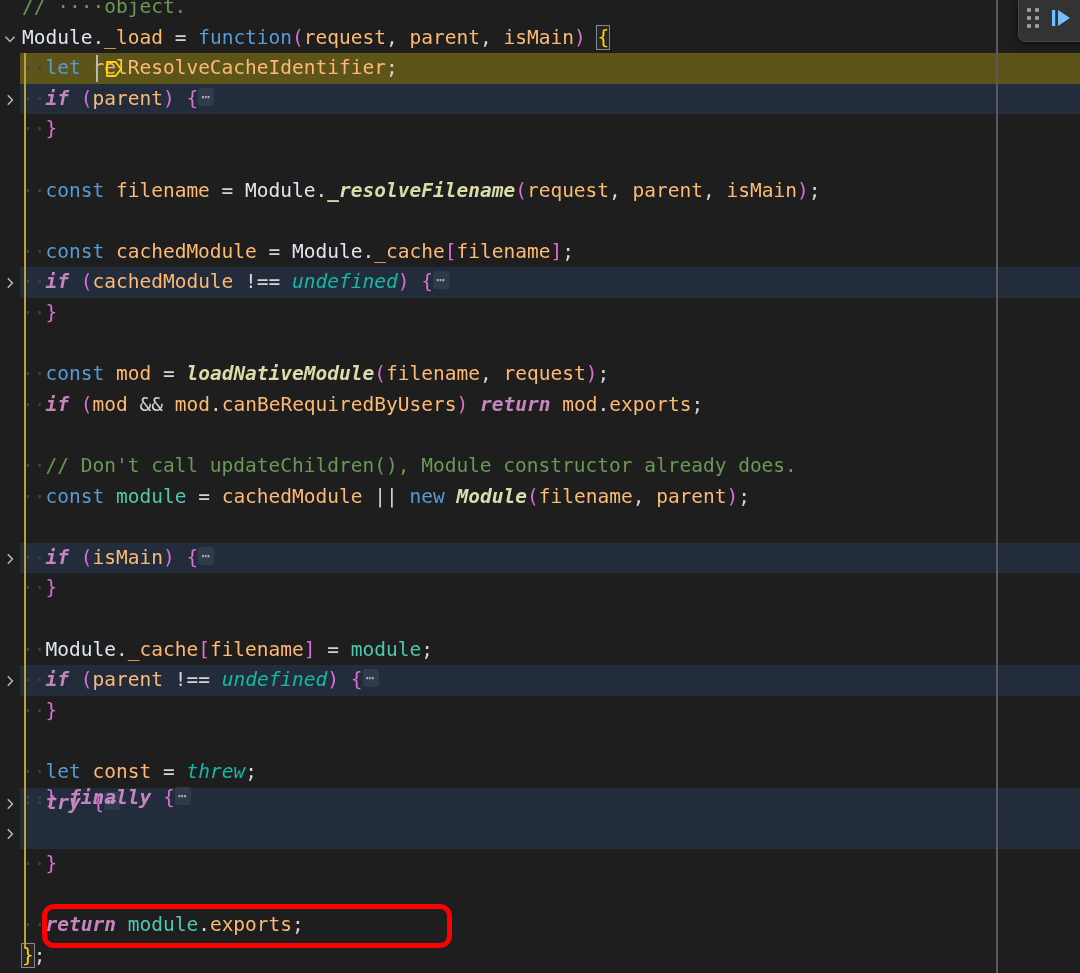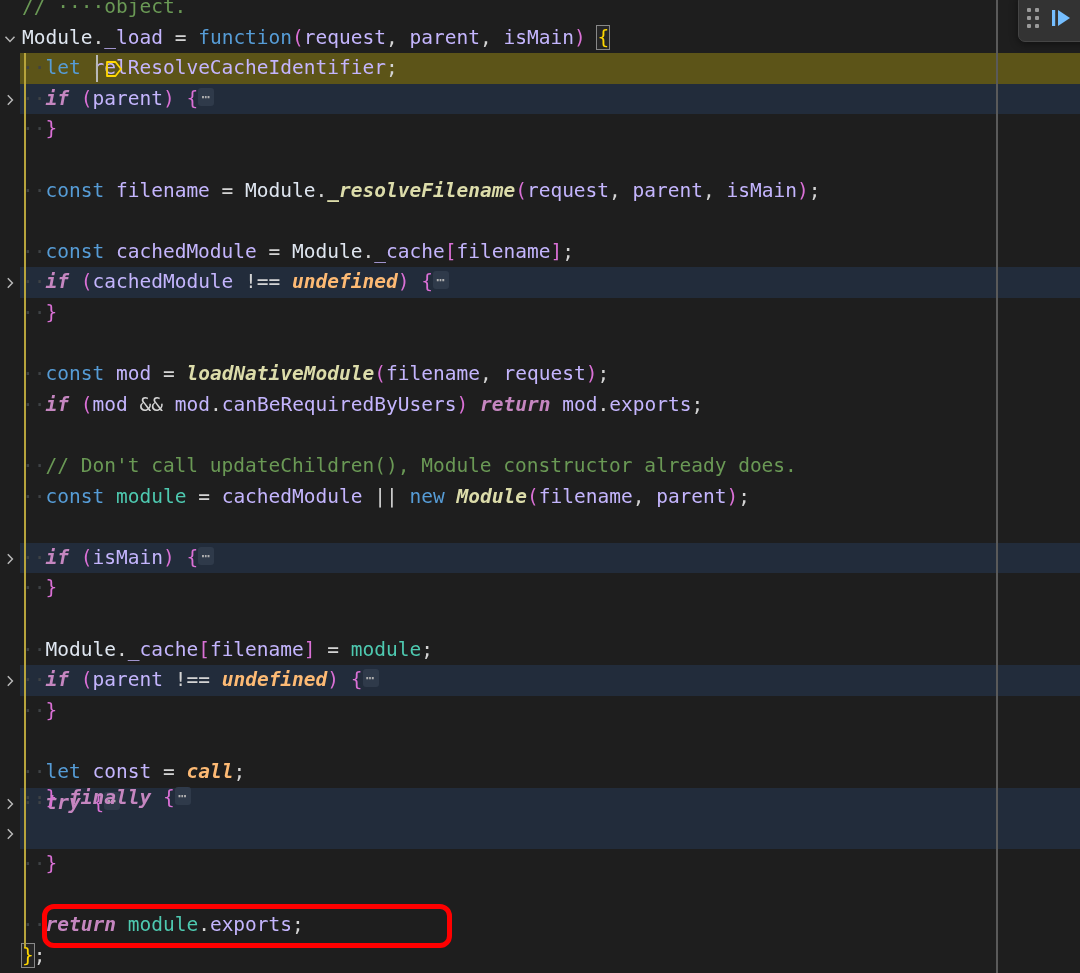--- a/index.html
+++ b/index.html
@@ -91,24 +91,24 @@
     height: 973px;
     background: #5a5a5a;
     z-index: 2;
   }
 
   
   .t-comment  { color: #6a9955; }
   .t-control  { color: #c586c0; font-style: italic; font-weight: bold; }
   .t-decl     { color: #569cd6; }
   .t-fn       { color: #dcdcaa; font-style: italic; font-weight: bold; }
-  .t-var      { color: #c4b5fd; }
+  .t-var      { color: #fdba74; }
   .t-class    { color: #dfe6f0; }
   .t-teal     { color: #4ec9b0; }
-  .t-const    { color: #fdba74; font-style: italic; font-weight: bold; }
+  .t-const    { color: #14b8a6; font-style: italic; font-weight: normal; }
   .t-paren    { color: #da70d6; }
   .t-brack    { color: #da70d6; }
   .t-punct    { color: #d4d4d4; }
   .t-yellow   { color: #ffd700; }
 
   
   .ws { color: #3f4346; }
 
   
   .bracket-match {
@@ -225,21 +225,21 @@
         <div class="line" style="top: 451px;"><span class="txt"><span class="ws">··</span><span class="t-comment">// Don't call updateChildren(), Module constructor already does.</span></span></div>
         <div class="line" style="top: 481.6px;"><span class="txt"><span class="ws">··</span><span class="t-decl">const</span><span class="t-punct"> </span><span class="t-teal">module</span><span class="t-punct"> </span><span class="t-punct">=</span><span class="t-punct"> </span><span class="t-var">cachedModule</span><span class="t-punct"> </span><span class="t-punct">|</span><span class="t-punct">|</span><span class="t-punct"> </span><span class="t-decl">new</span><span class="t-punct"> </span><span class="t-fn">Module</span><span class="t-paren">(</span><span class="t-var">filename</span><span class="t-punct">,</span><span class="t-punct"> </span><span class="t-var">parent</span><span class="t-paren">)</span><span class="t-punct">;</span></span></div>
         <div class="line" style="top: 512.2px;"><span class="txt"></span></div>
         <div class="line" style="top: 542.8px;"><span class="txt"><span class="ws">··</span><span class="t-control">if</span><span class="t-punct"> </span><span class="t-paren">(</span><span class="t-var">isMain</span><span class="t-paren">)</span><span class="t-punct"> </span><span class="t-paren">{</span><span class="fold-ellipsis">⋯</span></span></div>
         <div class="line" style="top: 573.4px;"><span class="txt"><span class="ws">··</span><span class="t-paren">}</span></span></div>
         <div class="line" style="top: 604px;"><span class="txt"></span></div>
         <div class="line" style="top: 634.6px;"><span class="txt"><span class="ws">··</span><span class="t-class">Module</span><span class="t-punct">.</span><span class="t-var">_cache</span><span class="t-brack">[</span><span class="t-var">filename</span><span class="t-brack">]</span><span class="t-punct"> </span><span class="t-punct">=</span><span class="t-punct"> </span><span class="t-teal">module</span><span class="t-punct">;</span></span></div>
         <div class="line" style="top: 665.2px;"><span class="txt"><span class="ws">··</span><span class="t-control">if</span><span class="t-punct"> </span><span class="t-paren">(</span><span class="t-var">parent</span><span class="t-punct"> </span><span class="t-punct">!</span><span class="t-punct">=</span><span class="t-punct">=</span><span class="t-punct"> </span><span class="t-const">undefined</span><span class="t-paren">)</span><span class="t-punct"> </span><span class="t-paren">{</span><span class="fold-ellipsis">⋯</span></span></div>
         <div class="line" style="top: 695.8px;"><span class="txt"><span class="ws">··</span><span class="t-paren">}</span></span></div>
         <div class="line" style="top: 726.4px;"><span class="txt"></span></div>
-        <div class="line" style="top: 757px;"><span class="txt"><span class="ws">··</span><span class="t-decl">let</span><span class="t-punct"> </span><span class="t-var">const</span><span class="t-punct"> </span><span class="t-punct">=</span><span class="t-punct"> </span><span class="t-const">call</span><span class="t-punct">;</span></span></div>
+        <div class="line" style="top: 757px;"><span class="txt"><span class="ws">··</span><span class="t-decl">let</span><span class="t-punct"> </span><span class="t-var">const</span><span class="t-punct"> </span><span class="t-punct">=</span><span class="t-punct"> </span><span class="t-const">threw</span><span class="t-punct">;</span></span></div>
         <div class="line" style="top: 787.6px;"><span class="txt"><span class="ws">··</span><span class="t-control">try</span><span class="t-punct"> </span><span class="t-paren">{</span><span class="fold-ellipsis">⋯</span></span></div>
         <div class="line" style="top: 783px;"><span class="txt"><span class="ws">··</span><span class="t-paren">}</span><span class="t-punct"> </span><span class="t-control">finally</span><span class="t-punct"> </span><span class="t-paren">{</span><span class="fold-ellipsis">⋯</span></span></div>
         <div class="line" style="top: 848.8px;"><span class="txt"><span class="ws">··</span><span class="t-paren">}</span></span></div>
         <div class="line" style="top: 879.4px;"><span class="txt"></span></div>
         <div class="line" style="top: 910px;"><span class="txt"><span class="ws">··</span><span class="t-control">return</span><span class="t-punct"> </span><span class="t-teal">module</span><span class="t-punct">.</span><span class="t-var">exports</span><span class="t-punct">;</span></span></div>
         <div class="line" style="top: 940.6px;"><span class="txt"><span class="t-yellow bracket-match">}</span><span class="t-punct">;</span></span></div>
       </div>
   <span class="inline-hint" style="left: 104.04px; top: 59.2px;"><svg width="20" height="20" viewBox="0 0 20 20">
           <path d="M3 3 H11.5 L17 10 L11.5 17 H3 Z" fill="none" stroke="#ffd700" stroke-width="1.8" stroke-linejoin="round"></path>
         </svg></span>

